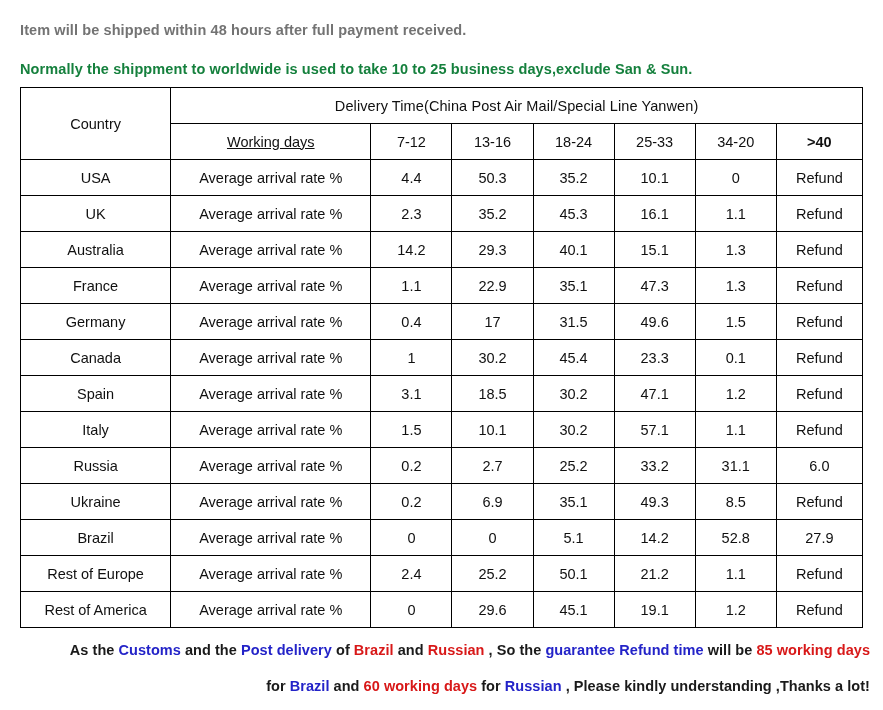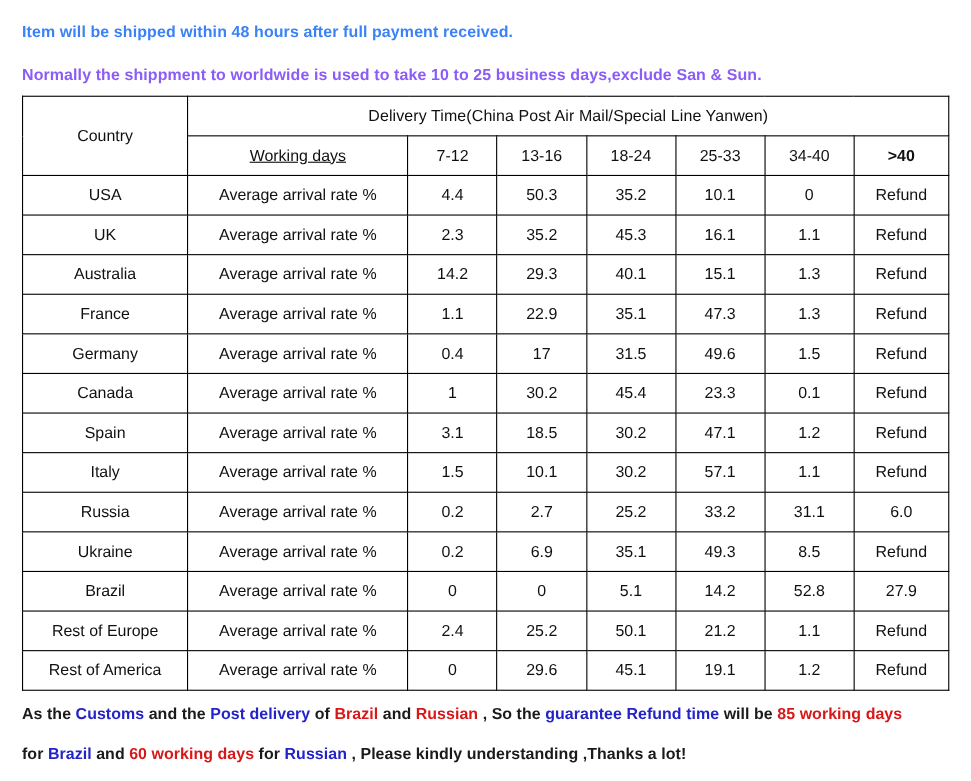--- a/index.html
+++ b/index.html
@@ -19,31 +19,31 @@
     width: 883px;
     height: 710px;
     box-sizing: border-box;
   }
   .intro-line-1 {
     position: absolute;
     left: 20px;
     top: 22px;
     font-size: 14.5px;
     font-weight: bold;
-    color: #3b82f6;
+    color: #737373;
     letter-spacing: 0.1px;
     white-space: nowrap;
   }
   .intro-line-2 {
     position: absolute;
     left: 20px;
     top: 61px;
     font-size: 14.5px;
     font-weight: bold;
-    color: #8b5cf6;
+    color: #15803d;
     letter-spacing: 0.1px;
     white-space: nowrap;
   }
 
   
   .table-wrap {
     position: absolute;
     left: 20px;
     top: 87px;
     width: 843px;
@@ -107,21 +107,21 @@
     position: absolute;
     left: 20px;
     top: 632px;
     width: 850px;
     font-size: 14.5px;
     font-weight: bold;
     line-height: 36px;
     color: #1a1a1a;
     letter-spacing: 0.05px;
   }
-  .footer-line { white-space: nowrap; display: block; }
+  .footer-line { white-space: nowrap; display: block; text-align: right; }
 </style>
 </head>
 <body>
 
 <div class="page">
 
   <div class="intro-line-1">Item will be shipped within 48 hours after full payment received.</div>
 
   <div class="intro-line-2">Normally the shippment to worldwide is used to take 10 to 25 business days,exclude San &amp; Sun.</div>
 
@@ -141,21 +141,21 @@
         <tr>
           <th class="country-head" rowspan="2">Country</th>
           <th class="delivery-head" colspan="7">Delivery Time(China Post Air Mail/Special Line Yanwen)</th>
         </tr>
         <tr>
           <th class="working-head">Working days</th>
           <th class="bucket-head">7-12</th>
           <th class="bucket-head">13-16</th>
           <th class="bucket-head">18-24</th>
           <th class="bucket-head">25-33</th>
-          <th class="bucket-head">34-40</th>
+          <th class="bucket-head">34-20</th>
           <th class="bucket-head over">&gt;40</th>
         </tr>
       </thead>
       <tbody id="table-body">
           <tr>
             <td>USA</td>
             <td class="metric">Average arrival rate %</td>
             <td>4.4</td>
             <td>50.3</td>
             <td>35.2</td>

